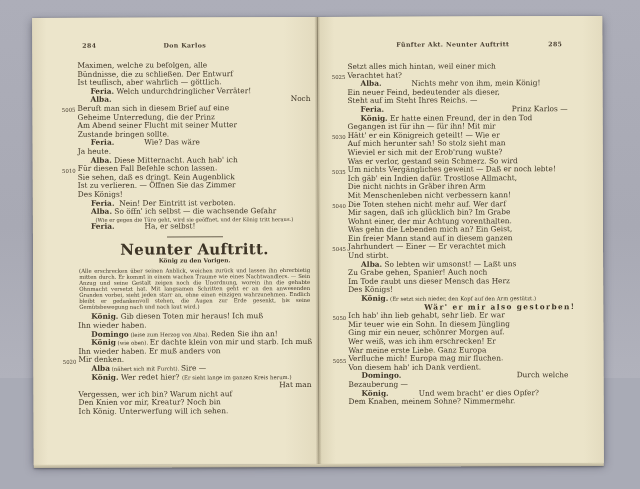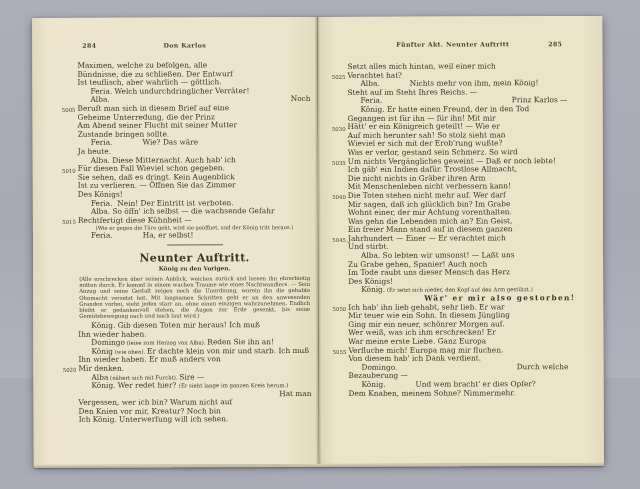--- a/index.html
+++ b/index.html
@@ -30,26 +30,26 @@
   .pg-head .htitle{flex:1;text-align:center;font-weight:700;}
   .col{position:absolute;}
   .page.left  .col{left:45px;top:44px;width:233px;}
   .page.right .col{left:30px;top:46px;width:220px;}
   .ln{position:relative;display:flex;align-items:baseline;
       font-size:7.4px;line-height:8.6px;white-space:pre;}
   .ln.i{padding-left:13px;}
   .ln.push{padding-left:76px;}
   .lineno{position:absolute;left:-21px;width:19px;text-align:right;
       font-size:5.4px;top:1.5px;color:#4a4032;}
-  .sg-b{font-weight:400;}
+  .sg-b{font-weight:700;}
   .sg-st{font-size:5.4px;}
   .sg-f{flex:1 1 auto;}
   .sg-g{flex:0 0 30px;}
   .sg-em{letter-spacing:1.4px;font-weight:700;}
-  .ln.h1{display:block;text-align:center;font-weight:700;font-size:11px;
+  .ln.h1{display:block;text-align:center;font-weight:700;font-size:15px;
       line-height:11px;margin:7px 0 2px;white-space:normal;letter-spacing:.3px;}
   .ln.h2{display:block;text-align:center;font-weight:700;font-size:5.8px;
       line-height:7px;margin:0 0 3px;white-space:normal;}
   .ln.sd{display:block;font-size:5.35px;line-height:6.1px;text-align:justify;
       white-space:normal;margin:0 1px 3px;}
   .ln.sdc{display:block;text-align:center;font-size:5.2px;line-height:6.4px;white-space:normal;}
   .ln.mt{margin-top:2px;}
   .ln.rule{display:block;border:none;margin:5px auto 4px;width:56px;height:0;
       border-top:1px solid rgba(61,52,38,.75);}
 </style>
@@ -71,27 +71,26 @@
           <div class="ln"><span>Ist teuflisch, aber wahrlich — göttlich.</span></div>
           <div class="ln i"><span class="sg-b">Feria.</span><span> Welch undurchdringlicher Verräter!</span></div>
           <div class="ln i"><span class="sg-b">Alba.</span><span class="sg-f"></span><span>Noch</span></div>
           <div class="ln"><span class="lineno">5005</span><span>Beruft man sich in diesem Brief auf eine</span></div>
           <div class="ln"><span>Geheime Unterredung, die der Prinz</span></div>
           <div class="ln"><span>Am Abend seiner Flucht mit seiner Mutter</span></div>
           <div class="ln"><span>Zustande bringen sollte.</span></div>
           <div class="ln i"><span class="sg-b">Feria.</span><span class="sg-g"></span><span>Wie? Das wäre</span></div>
           <div class="ln"><span>Ja heute.</span></div>
           <div class="ln i"><span class="sg-b">Alba.</span><span> Diese Mitternacht. Auch hab' ich</span></div>
-          <div class="ln"><span class="lineno">5010</span><span>Für diesen Fall Wieviel schon gegeben.</span></div>
+          <div class="ln"><span class="lineno">5010</span><span>Für diesen Fall Befehle schon lassen.</span></div>
           <div class="ln"><span>Sie sehen, daß es dringt. Kein Augenblick</span></div>
           <div class="ln"><span>Ist zu verlieren. — Öffnen Sie das Zimmer</span></div>
           <div class="ln"><span>Des Königs!</span></div>
           <div class="ln i"><span class="sg-b">Feria.</span><span>  Nein! Der Eintritt ist verboten.</span></div>
           <div class="ln i"><span class="sg-b">Alba.</span><span> So öffn' ich selbst — die wachsende Gefahr</span></div>
-          <div class="ln"><span class="lineno">5015</span><span>Rechtfertigt diese Kühnheit —</span></div>
           <div class="ln sdc"><span>(Wie er gegen die Türe geht, wird sie geöffnet, und der König tritt heraus.)</span></div>
           <div class="ln i"><span class="sg-b">Feria.</span><span class="sg-g"></span><span>Ha, er selbst!</span></div>
           <div class="ln rule"></div>
           <div class="ln h1"><span>Neunter Auftritt.</span></div>
           <div class="ln h2"><span>König zu den Vorigen.</span></div>
           <div class="ln sd"><span>(Alle erschrecken über seinen Anblick, weichen zurück und lassen ihn ehrerbietig mitten durch. Er kommt in einem wachen Traume wie eines Nachtwandlers. — Sein Anzug und seine Gestalt zeigen noch die Unordnung, worein ihn die gehabte Ohnmacht versetzt hat. Mit langsamen Schritten geht er an den anwesenden Granden vorbei, sieht jeden starr an, ohne einen einzigen wahrzunehmen. Endlich bleibt er gedankenvoll stehen, die Augen zur Erde gesenkt, bis seine Gemütsbewegung nach und nach laut wird.)</span></div>
           <div class="ln i mt"><span class="sg-b">König.</span><span> Gib diesen Toten mir heraus! Ich muß</span></div>
           <div class="ln"><span>Ihn wieder haben.</span></div>
           <div class="ln i"><span class="sg-b">Domingo</span><span class="sg-st"> (leise zum Herzog von Alba). </span><span>Reden Sie ihn an!</span></div>
           <div class="ln i"><span class="sg-b">König</span><span class="sg-st"> (wie oben). </span><span>Er dachte klein von mir und starb. Ich muß</span></div>
@@ -109,20 +108,21 @@
     <div class="page right">
       <div class="pg-head">
         <span class="hnum"></span>
         <span class="htitle">Fünfter Akt.  Neunter Auftritt</span>
         <span class="hnum r">285</span>
       </div>
       <div class="col" id="right-lines">
           <div class="ln"><span>Setzt alles mich hintan, weil einer mich</span></div>
           <div class="ln"><span class="lineno">5025</span><span>Verachtet hat?</span></div>
           <div class="ln i"><span class="sg-b">Alba.</span><span class="sg-g"></span><span>Nichts mehr von ihm, mein König!</span></div>
+          <div class="ln"><span>Ein neuer Feind, bedeutender als dieser,</span></div>
           <div class="ln"><span>Steht auf im Steht Ihres Reichs. —</span></div>
           <div class="ln i"><span class="sg-b">Feria.</span><span class="sg-f"></span><span>Prinz Karlos —</span></div>
           <div class="ln i"><span class="sg-b">König.</span><span> Er hatte einen Freund, der in den Tod</span></div>
           <div class="ln"><span>Gegangen ist für ihn — für ihn! Mit mir</span></div>
           <div class="ln"><span class="lineno">5030</span><span>Hätt' er ein Königreich geteilt! — Wie er</span></div>
           <div class="ln"><span>Auf mich herunter sah! So stolz sieht man</span></div>
           <div class="ln"><span>Wieviel er sich mit der Erob'rung wußte?</span></div>
           <div class="ln"><span>Was er verlor, gestand sein Schmerz. So wird</span></div>
           <div class="ln"><span class="lineno">5035</span><span>Um nichts Vergängliches geweint — Daß er noch lebte!</span></div>
           <div class="ln"><span>Ich gäb' ein Indien dafür. Trostlose Allmacht,</span></div>

